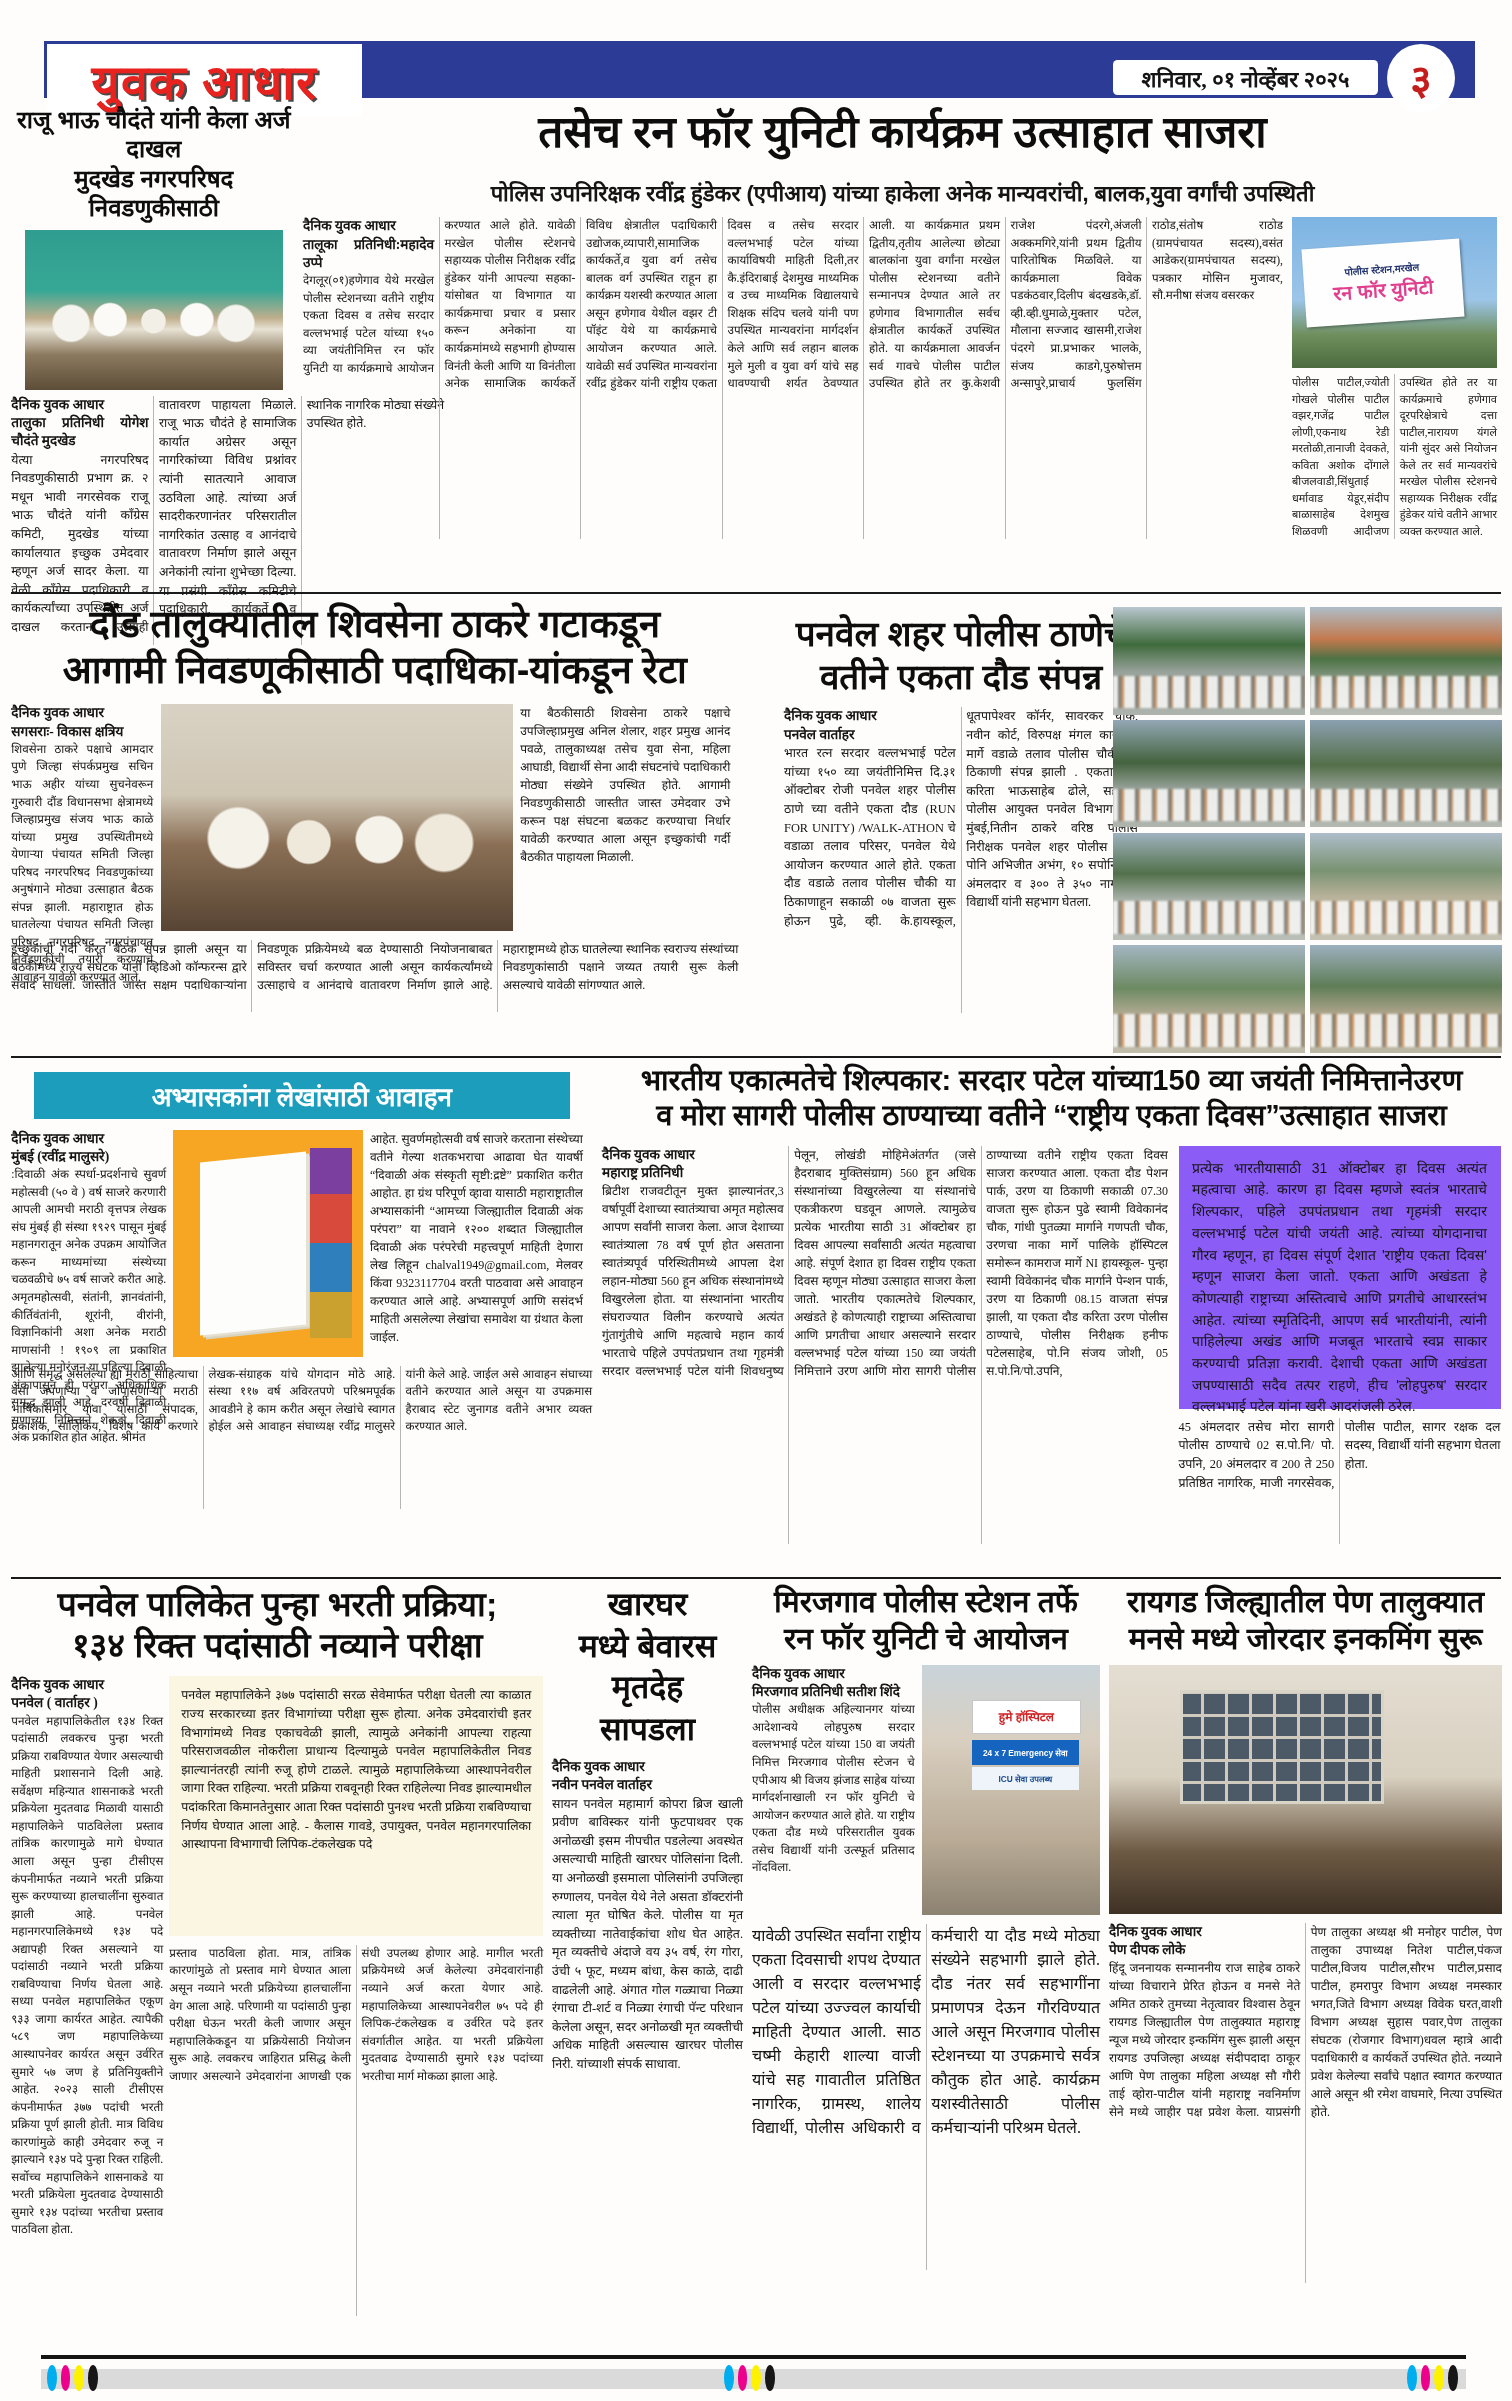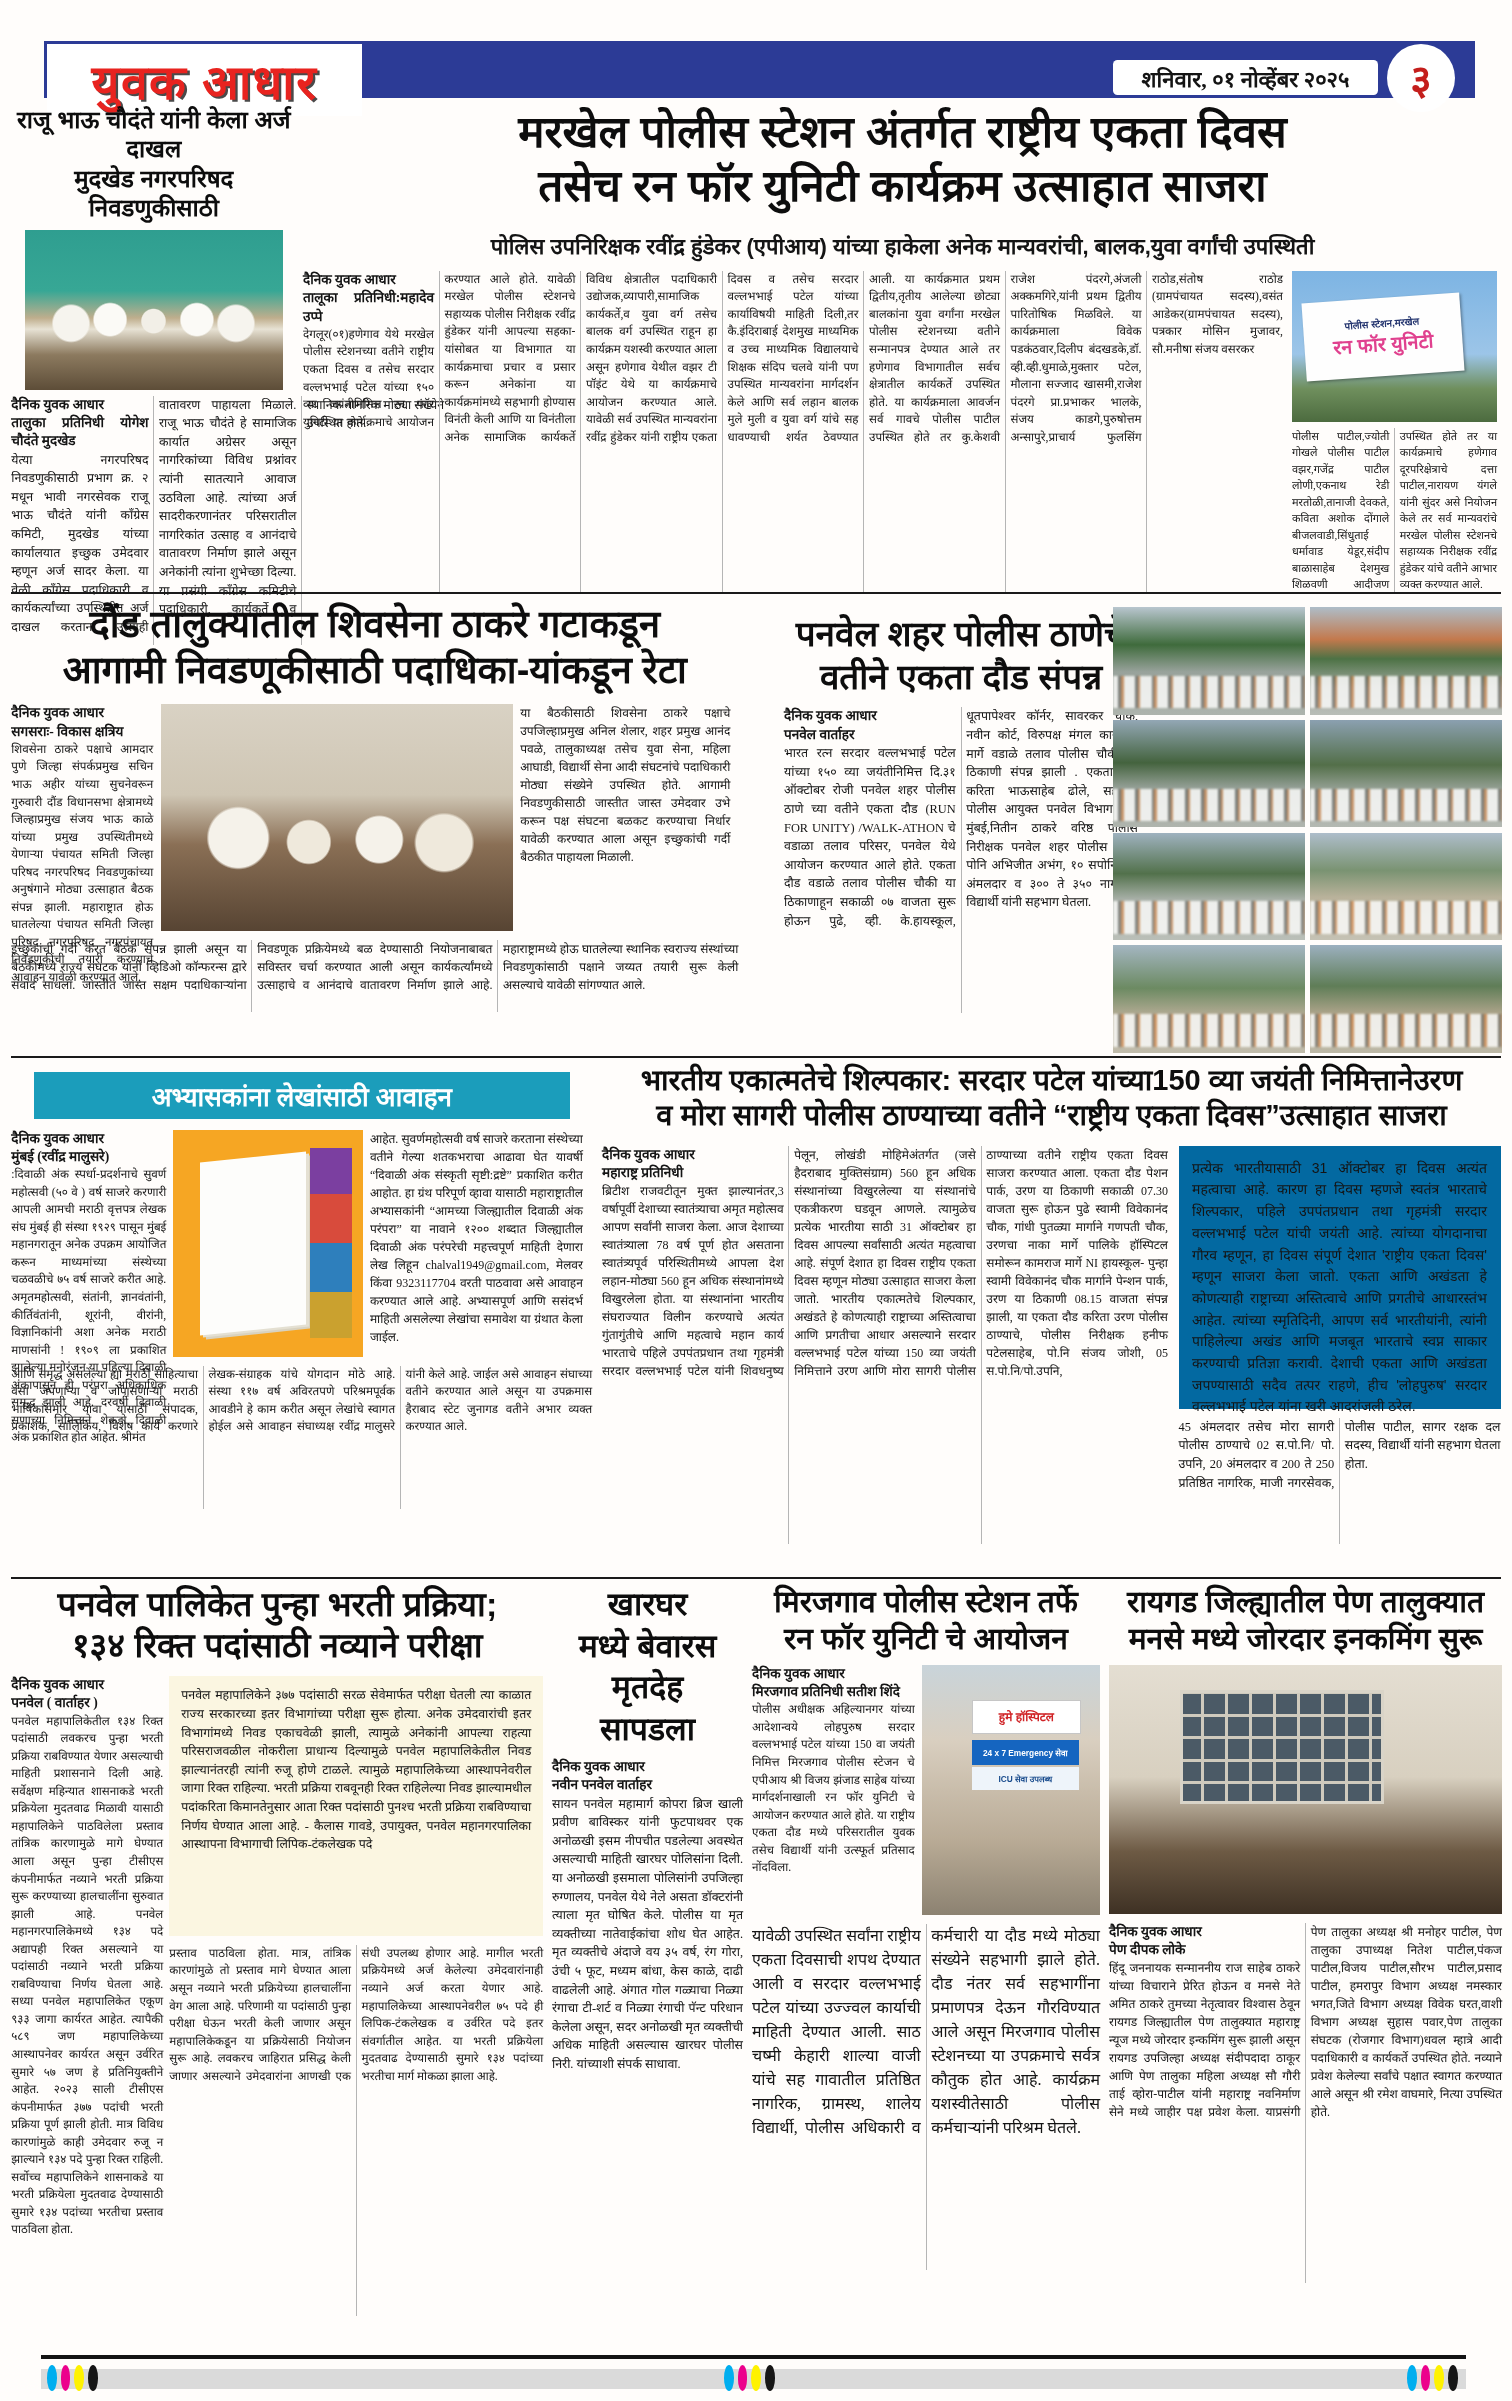--- a/index.html
+++ b/index.html
@@ -104,21 +104,21 @@
   .ph-book:after{content:"";position:absolute;right:6%;top:8%;width:22%;height:84%;
             background:linear-gradient(180deg,#7b3fa0 0 24%,#d84b3c 24% 50%,#2e7fbc 50% 76%,#caa12f 76% 100%);}
   .diw-c3{width:213px;font-size:12px;}
   .diw-bottom{margin-top:9px;height:143px;column-count:3;font-size:11.7px;}
 
   .a-uran{left:602px;top:1063px;width:899px;}
   .a-uran .hl{font-size:29px;}
   .uran-flex{display:flex;margin-top:12px;height:398px;}
   .uran-cols{width:566px;height:100%;column-count:3;font-size:12px;}
   .uran-right{width:322px;margin-left:10.5px;display:flex;flex-direction:column;}
-  .blue-box{background:#0369a1;padding:12px 13.6px;font-size:14px;line-height:1.55;text-align:justify;height:239px;}
+  .blue-box{background:#8b5cf6;padding:12px 13.6px;font-size:14px;line-height:1.55;text-align:justify;height:239px;}
   .uran-tail{margin-top:9px;column-count:2;column-gap:10.5px;font-size:12.4px;flex:1;}
 
   .hr3{left:11.3px;top:1577px;width:1490px;}
 
   
   .a-bha{left:11.3px;top:1584px;width:532px;}
   .a-bha .hl{font-size:34px;}
   .bha-flex{display:flex;margin-top:9px;height:640px;}
   .bha-c1{width:152px;font-size:11.7px;}
   .bha-right{width:374px;margin-left:6px;display:flex;flex-direction:column;}
@@ -176,21 +176,20 @@
     <div class="hl sans">मुदखेड नगरपरिषद निवडणुकीसाठी</div>
     <div class="photo ph-mud"></div>
     <div class="mud-body cols txt">
       <div class="by">दैनिक युवक आधार</div>
       <div class="by">तालुका प्रतिनिधी योगेश चौदंते मुदखेड</div>
       <span>येत्या नगरपरिषद निवडणुकीसाठी प्रभाग क्र. २ मधून भावी नगरसेवक राजू भाऊ चौदंते यांनी काँग्रेस कमिटी, मुदखेड यांच्या कार्यालयात इच्छुक उमेदवार म्हणून अर्ज सादर केला. या वेळी काँग्रेस पदाधिकारी व कार्यकर्त्यांच्या उपस्थितीत अर्ज दाखल करताना उत्साही वातावरण पाहायला मिळाले. राजू भाऊ चौदंते हे सामाजिक कार्यात अग्रेसर असून नागरिकांच्या विविध प्रश्नांवर त्यांनी सातत्याने आवाज उठविला आहे. त्यांच्या अर्ज सादरीकरणानंतर परिसरातील नागरिकांत उत्साह व आनंदाचे वातावरण निर्माण झाले असून अनेकांनी त्यांना शुभेच्छा दिल्या. या प्रसंगी काँग्रेस कमिटीचे पदाधिकारी, कार्यकर्ते व स्थानिक नागरिक मोठ्या संख्येने उपस्थित होते.</span>
     </div>
   </div>
 
   <div class="abs a-mark">
-    <div class="hl hl1 sans">मरखेल पोलीस स्टेशन अंतर्गत राष्ट्रीय एकता दिवस</div>
     <div class="hl hl1 sans">तसेच रन फॉर युनिटी कार्यक्रम उत्साहात साजरा</div>
     <div class="sub sans">पोलिस उपनिरिक्षक रवींद्र हुंडेकर (एपीआय) यांच्या हाकेला अनेक मान्यवरांची, बालक,युवा वर्गांची उपस्थिती</div>
     <div class="mark-flex">
       <div class="mark-cols cols txt">
         <div class="by">दैनिक युवक आधार</div>
         <div class="by">तालूका प्रतिनिधी:महादेव उप्पे</div>
         <span>देगलूर(०१)हणेगाव येथे मरखेल पोलीस स्टेशनच्या वतीने राष्ट्रीय एकता दिवस व तसेच सरदार वल्लभभाई पटेल यांच्या १५० व्या जयंतीनिमित्त रन फॉर युनिटी या कार्यक्रमाचे आयोजन करण्यात आले होते. यावेळी मरखेल पोलीस स्टेशनचे सहाय्यक पोलीस निरीक्षक रवींद्र हुंडेकर यांनी आपल्या सहका-यांसोबत या विभागात या कार्यक्रमाचा प्रचार व प्रसार करून अनेकांना या कार्यक्रमांमध्ये सहभागी होण्यास विनंती केली आणि या विनंतीला अनेक सामाजिक कार्यकर्ते विविध क्षेत्रातील पदाधिकारी उद्योजक,व्यापारी,सामाजिक कार्यकर्ते,व युवा वर्ग तसेच बालक वर्ग उपस्थित राहून हा कार्यक्रम यशस्वी करण्यात आला असून हणेगाव येथील वझर टी पॉइंट येथे या कार्यक्रमाचे आयोजन करण्यात आले. यावेळी सर्व उपस्थित मान्यवरांना रवींद्र हुंडेकर यांनी राष्ट्रीय एकता दिवस व तसेच सरदार वल्लभभाई पटेल यांच्या कार्याविषयी माहिती दिली,तर कै.इंदिराबाई देशमुख माध्यमिक व उच्च माध्यमिक विद्यालयाचे शिक्षक संदिप चलवे यांनी पण उपस्थित मान्यवरांना मार्गदर्शन केले आणि सर्व लहान बालक मुले मुली व युवा वर्ग यांचे सह धावण्याची शर्यत ठेवण्यात आली. या कार्यक्रमात प्रथम द्वितीय,तृतीय आलेल्या छोट्या बालकांना युवा वर्गांना मरखेल पोलीस स्टेशनच्या वतीने सन्मानपत्र देण्यात आले तर हणेगाव विभागातील सर्वच क्षेत्रातील कार्यकर्ते उपस्थित होते. या कार्यक्रमाला आवर्जन सर्व गावचे पोलीस पाटील उपस्थित होते तर कु.केशवी राजेश पंदरगे,अंजली अक्कमगिरे,यांनी प्रथम द्वितीय पारितोषिक मिळविले. या कार्यक्रमाला विवेक पडकंठवार,दिलीप बंदखडके,डॉ. व्ही.व्ही.धुमाळे,मुक्तार पटेल, मौलाना सज्जाद खासमी,राजेश पंदरगे प्रा.प्रभाकर भालके, संजय काडगे,पुरुषोत्तम अन्सापुरे,प्राचार्य फुलसिंग राठोड,संतोष राठोड (ग्रामपंचायत सदस्य),वसंत आडेकर(ग्रामपंचायत सदस्य), पत्रकार मोसिन मुजावर, सौ.मनीषा संजय वसरकर</span>
       </div>
       <div class="mark-right">
         <div class="photo ph-banner">

